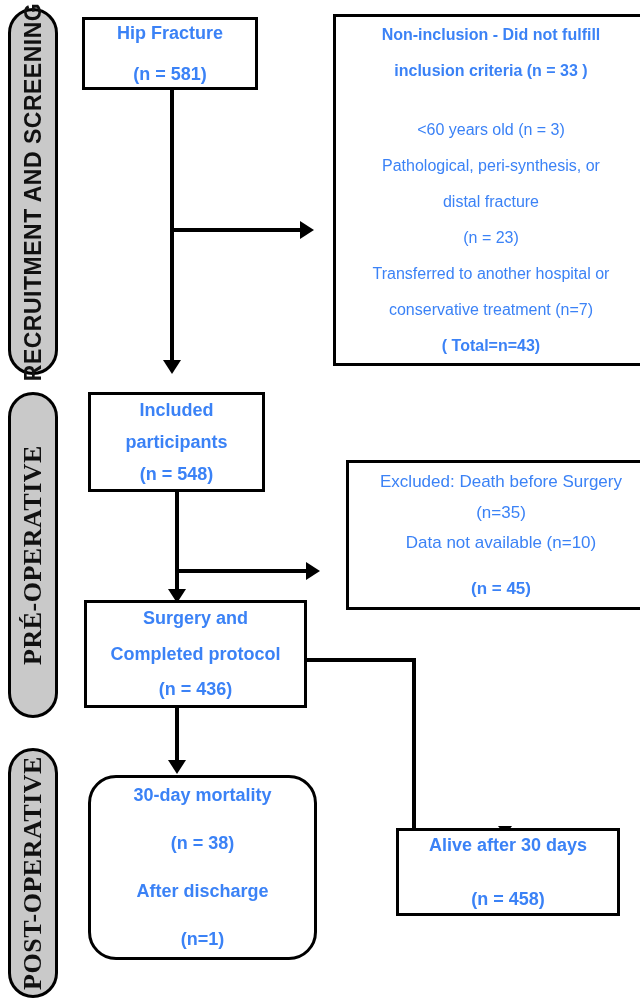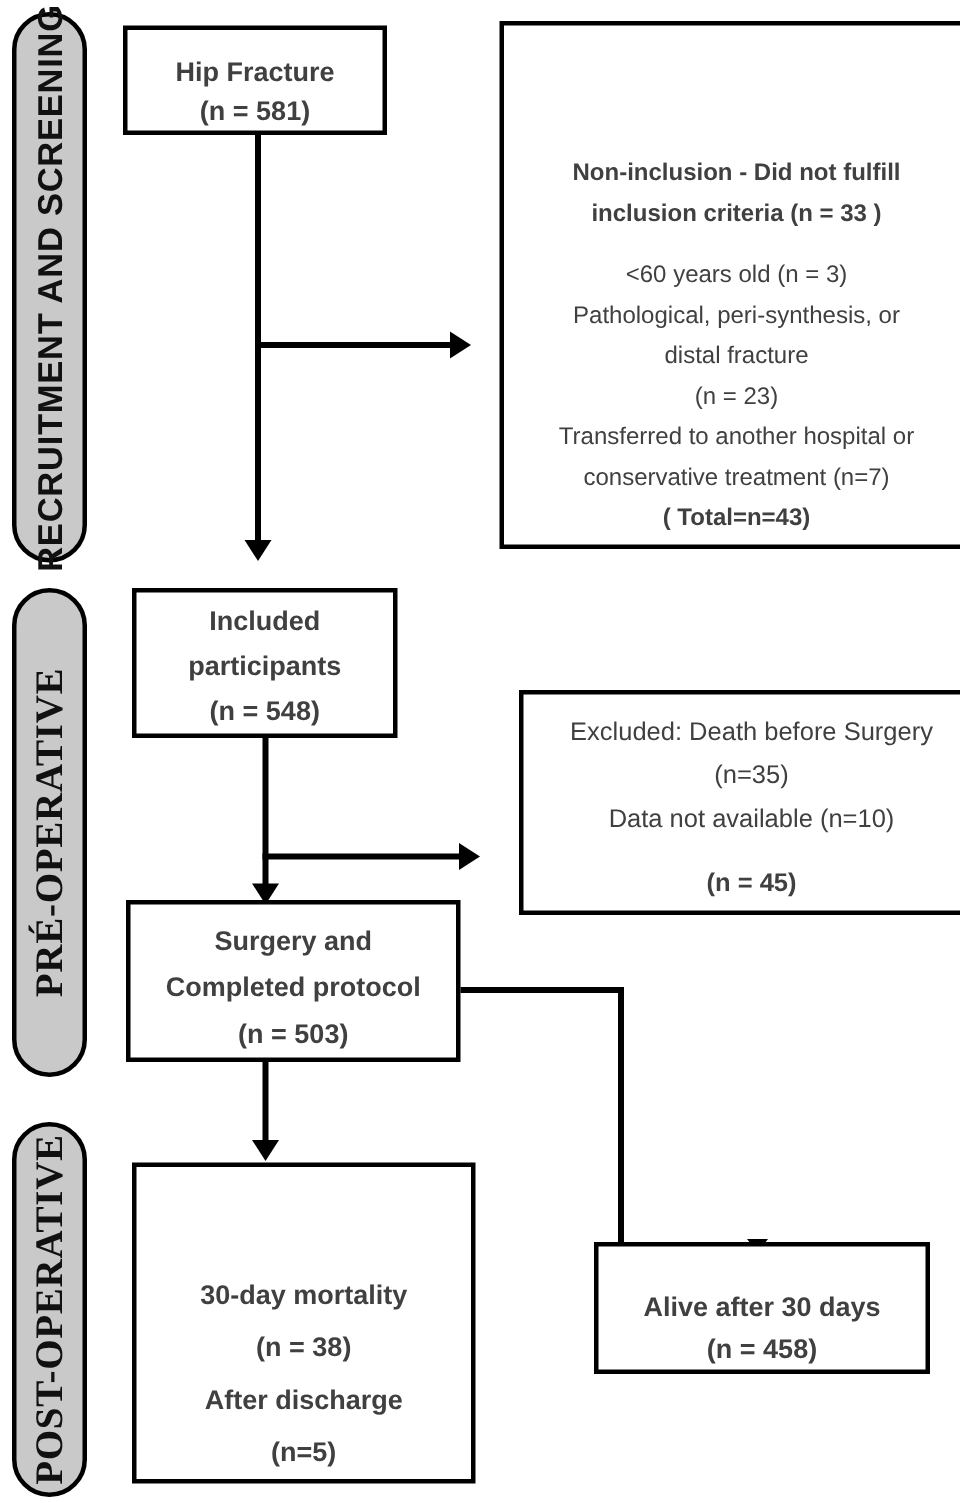--- a/index.html
+++ b/index.html
@@ -50,23 +50,23 @@
 
   
   .flow-box {
     position: absolute;
     background: #ffffff;
     border: 3px solid #000000;
     box-sizing: border-box;
     display: flex;
     flex-direction: column;
     align-items: center;
-    justify-content: flex-end;
+    justify-content: space-between;
     text-align: center;
-    color: #404040;
+    color: #3b82f6;
   }
   .flow-box .line {
     display: block;
     width: 100%;
     white-space: nowrap;
   }
   .bold  { font-weight: bold; }
   .norm  { font-weight: normal; }
   .gap   { height: 14px; }
 
@@ -177,28 +177,28 @@
     <span class="line norm">Excluded: Death before Surgery</span>
     <span class="line norm">(n=35)</span>
     <span class="line norm">Data not available (n=10)</span>
     <span class="gap"></span>
     <span class="line bold">(n = 45)</span>
   </div>
 
   <div class="flow-box box-surgery" style="left:84px; top:600px; width:223px; height:108px;">
     <span class="line">Surgery and</span>
     <span class="line">Completed protocol</span>
-    <span class="line">(n = 503)</span>
-  </div>
-
-  <div class="flow-box box-mortality" style="left:88px; top:775px; width:229px; height:214px;">
+    <span class="line">(n = 436)</span>
+  </div>
+
+  <div class="flow-box box-mortality" style="left:88px; top:775px; width:229px; height:185px;border-radius:28px;">
     <span class="line">30-day mortality</span>
     <span class="line">(n = 38)</span>
     <span class="line">After discharge</span>
-    <span class="line">(n=5)</span>
+    <span class="line">(n=1)</span>
   </div>
 
   <div class="flow-box box-alive" style="left:396px; top:828px; width:224px; height:88px;">
     <span class="line">Alive after 30 days</span>
     <span class="line">(n = 458)</span>
   </div>
 
 </div>
 
 </body></html>

